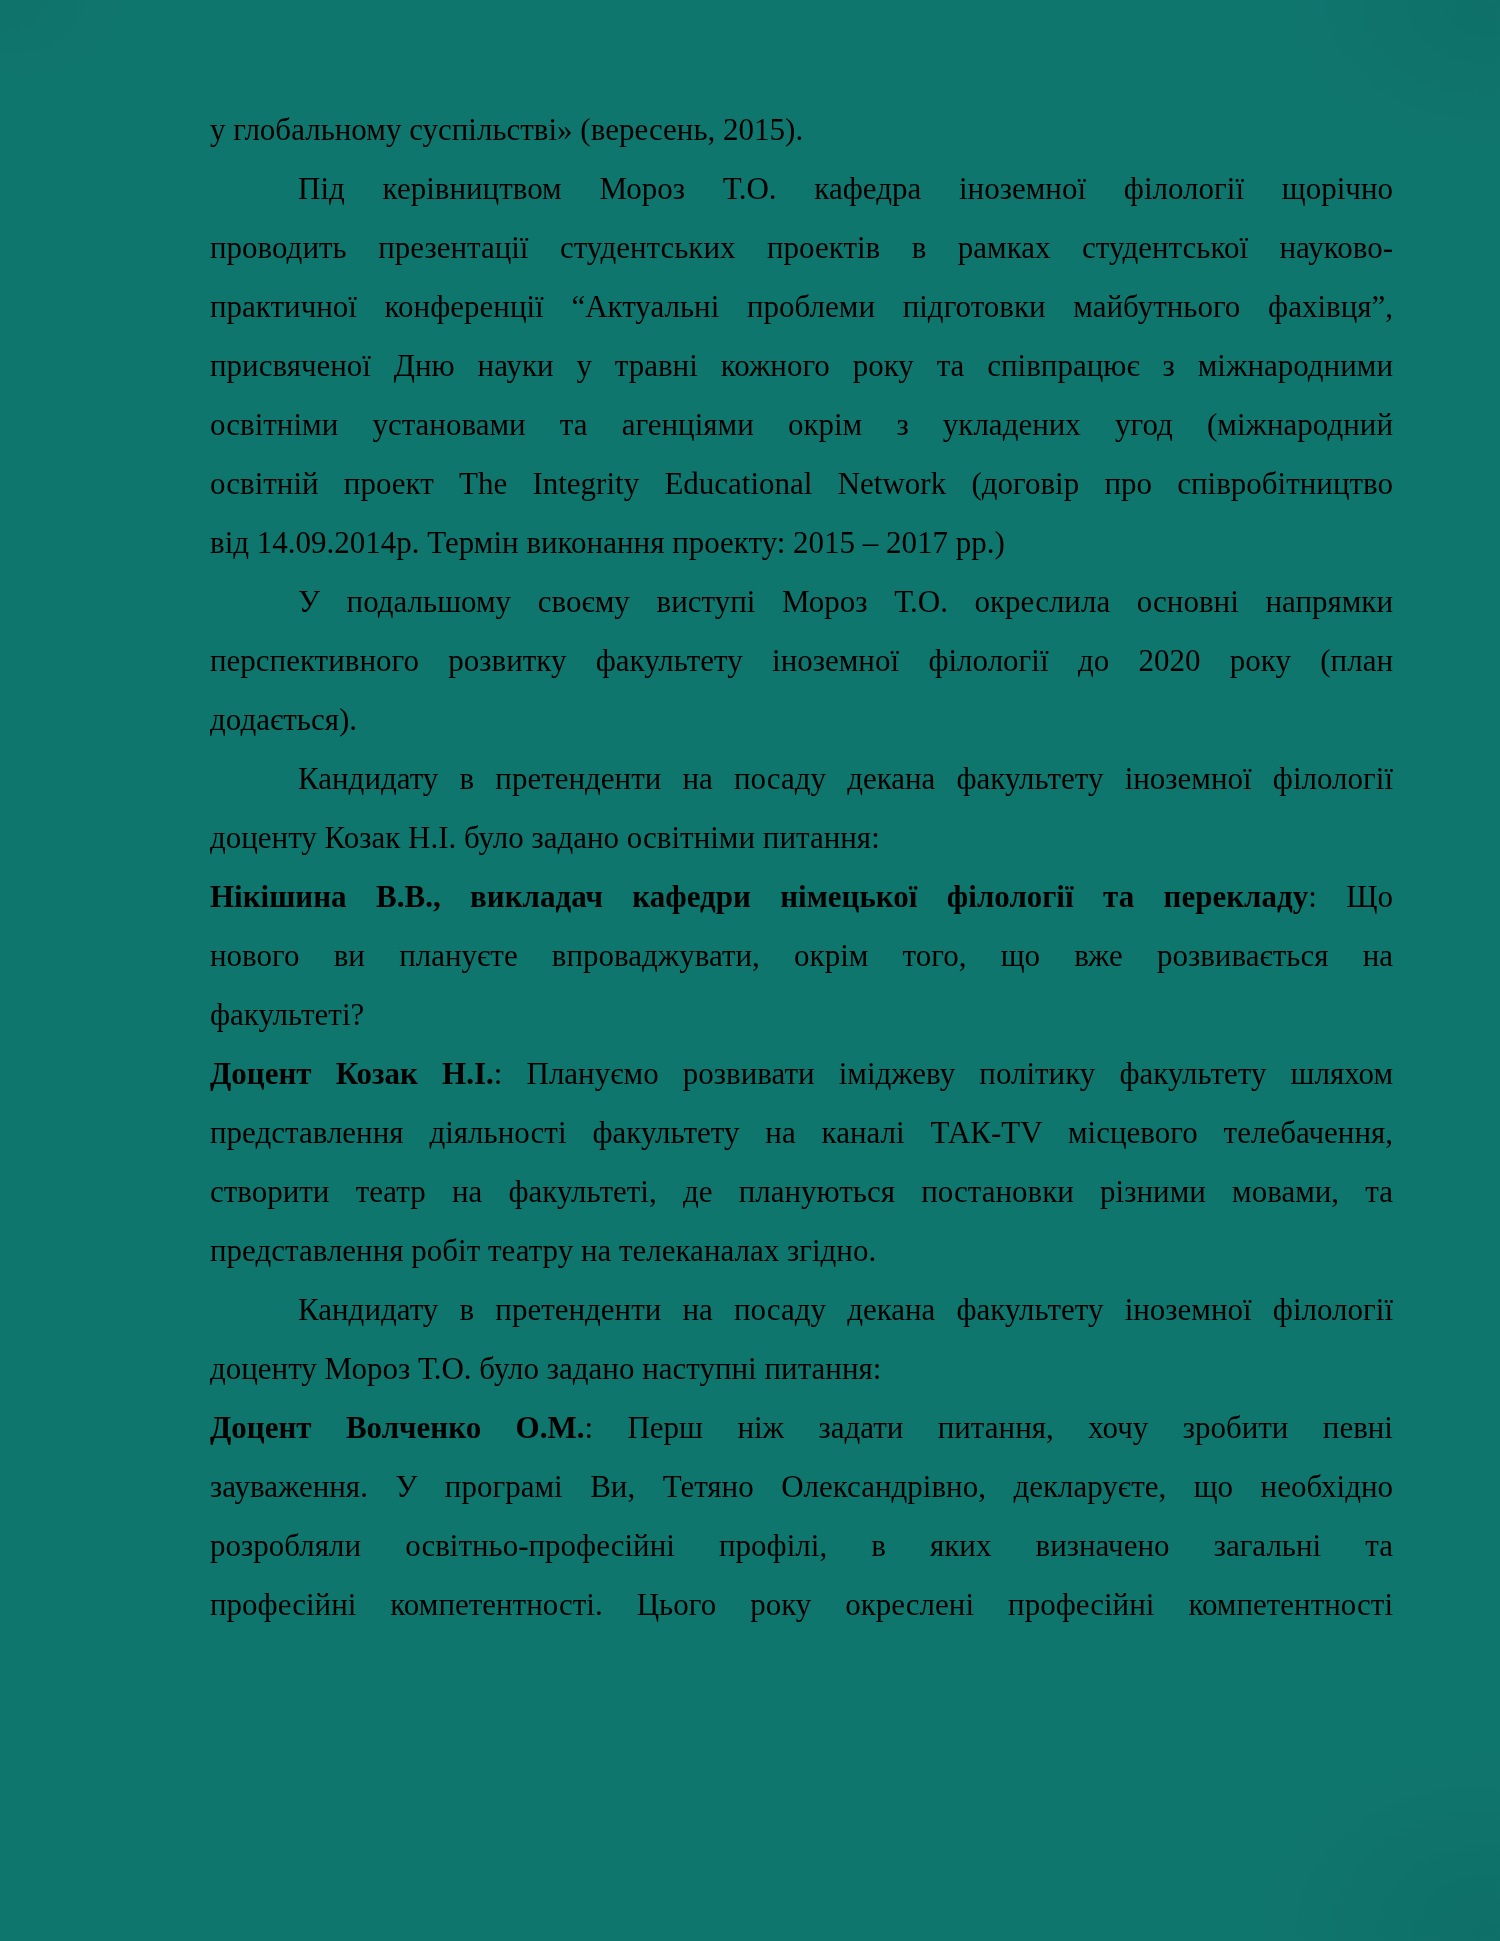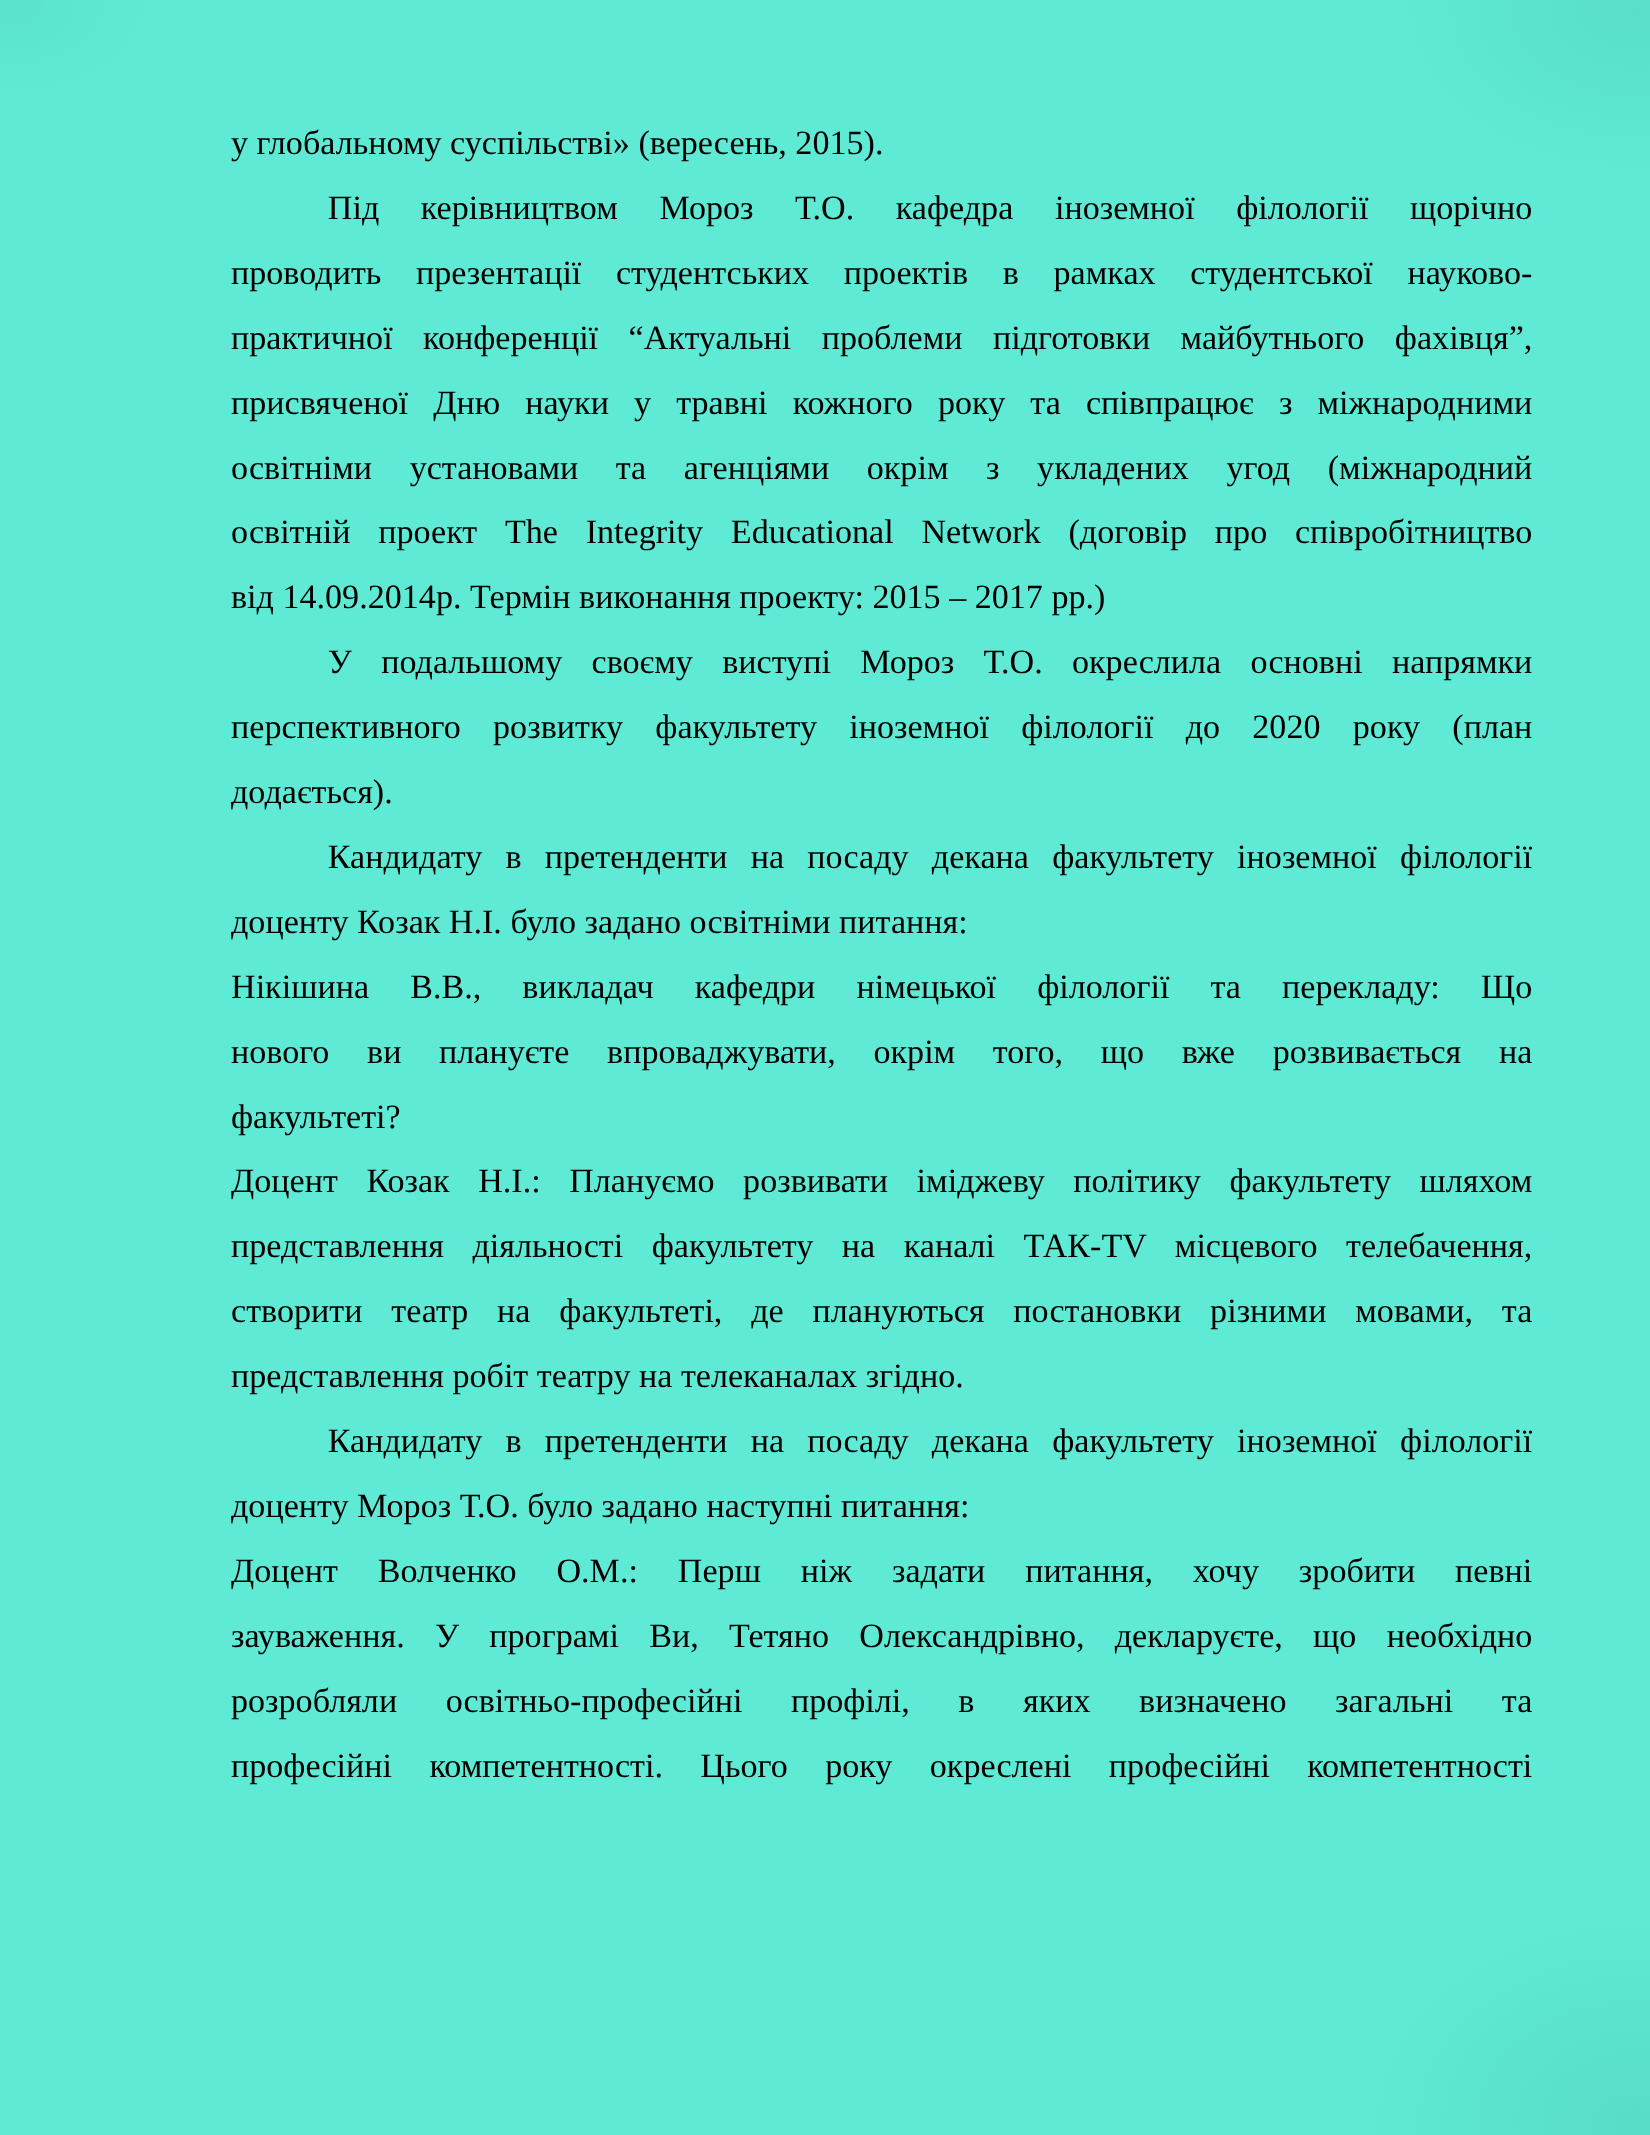--- a/index.html
+++ b/index.html
@@ -4,21 +4,21 @@
 <style>
   html, body {
     margin: 0;
     padding: 0;
     background: #ffffff;
   }
   .page {
     position: relative;
     width: 1500px;
     height: 1941px;
-    background: #5eead4;
+    background: #0f766e;
     overflow: hidden;
     font-family: "Liberation Serif", "DejaVu Serif", serif;
     color: #000000;
   }
   .text-block {
     position: absolute;
     left: 210px;
     top: 100px;
     width: 1183px;
   }
@@ -31,21 +31,21 @@
     white-space: normal;
     overflow: visible;
   }
   .line.just {
     text-align-last: justify;
   }
   .line.ind {
     text-indent: 88px;
   }
   .seg { font-weight: normal; }
-  .seg.bold { font-weight: normal; }
+  .seg.bold { font-weight: bold; }
 
   
   .artifact {
     position: absolute;
     pointer-events: none;
   }
   .artifact.tr {
     right: 0; top: 0; width: 230px; height: 160px;
     background: radial-gradient(ellipse at 95% 5%, rgba(0,0,0,0.05), rgba(0,0,0,0.0) 70%);
   }

